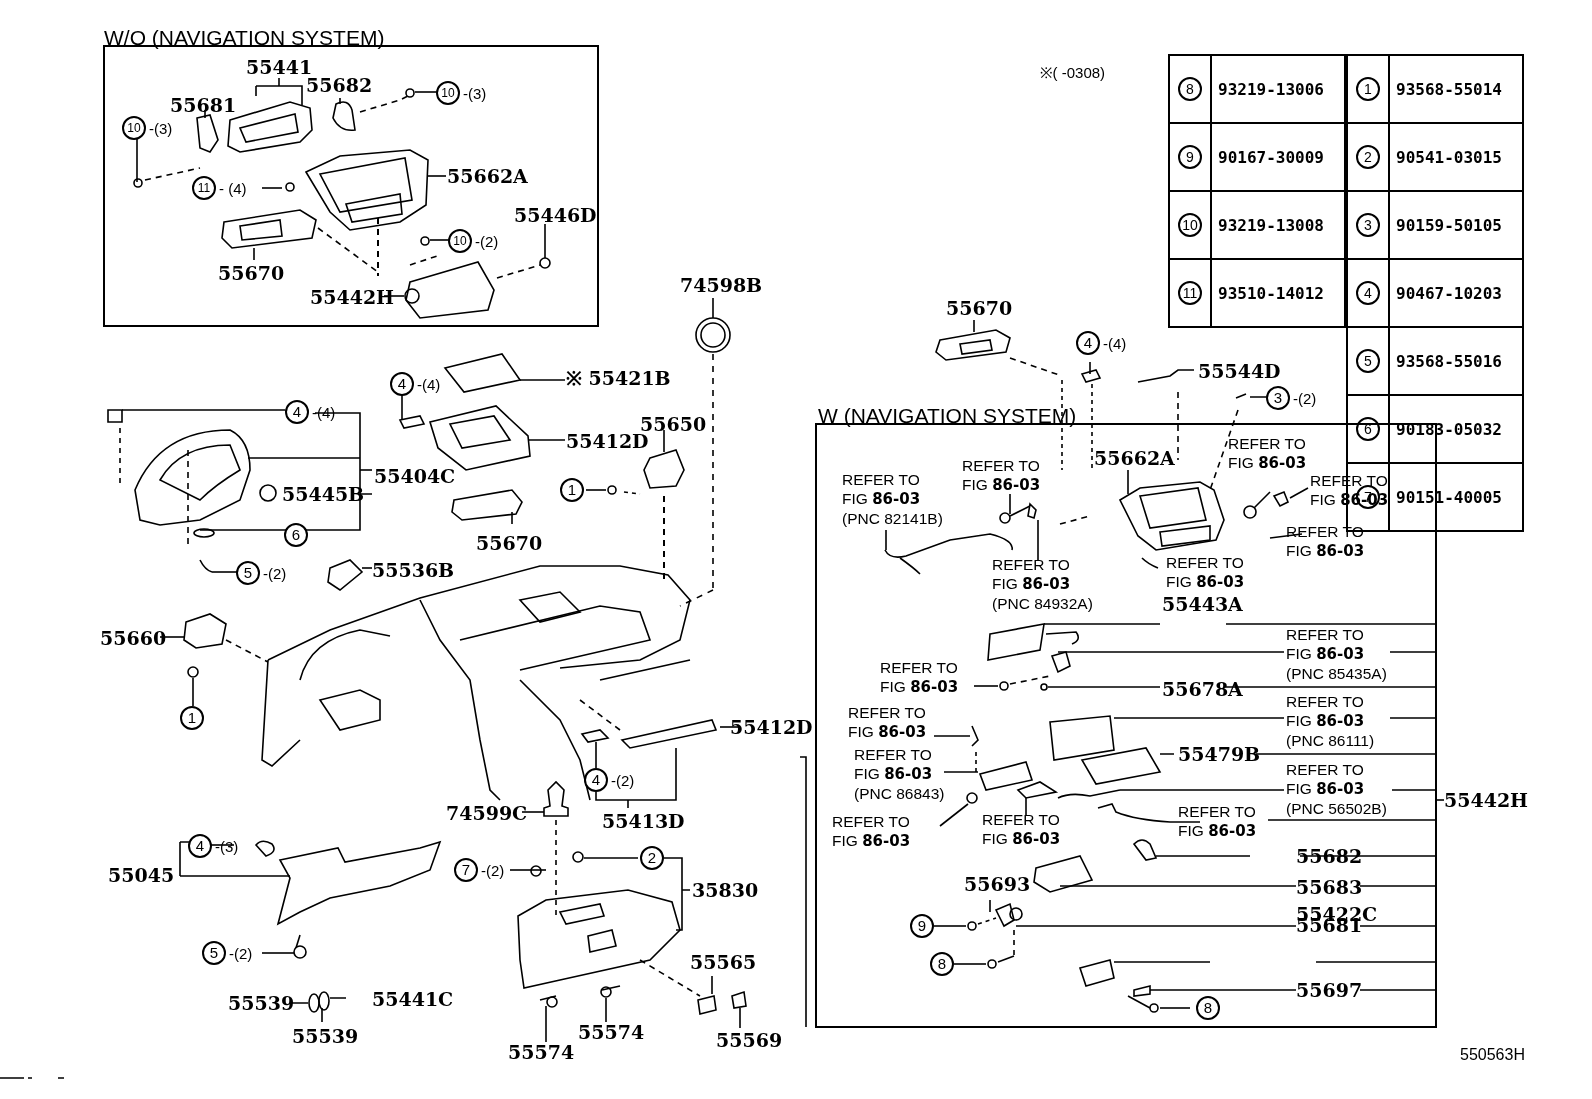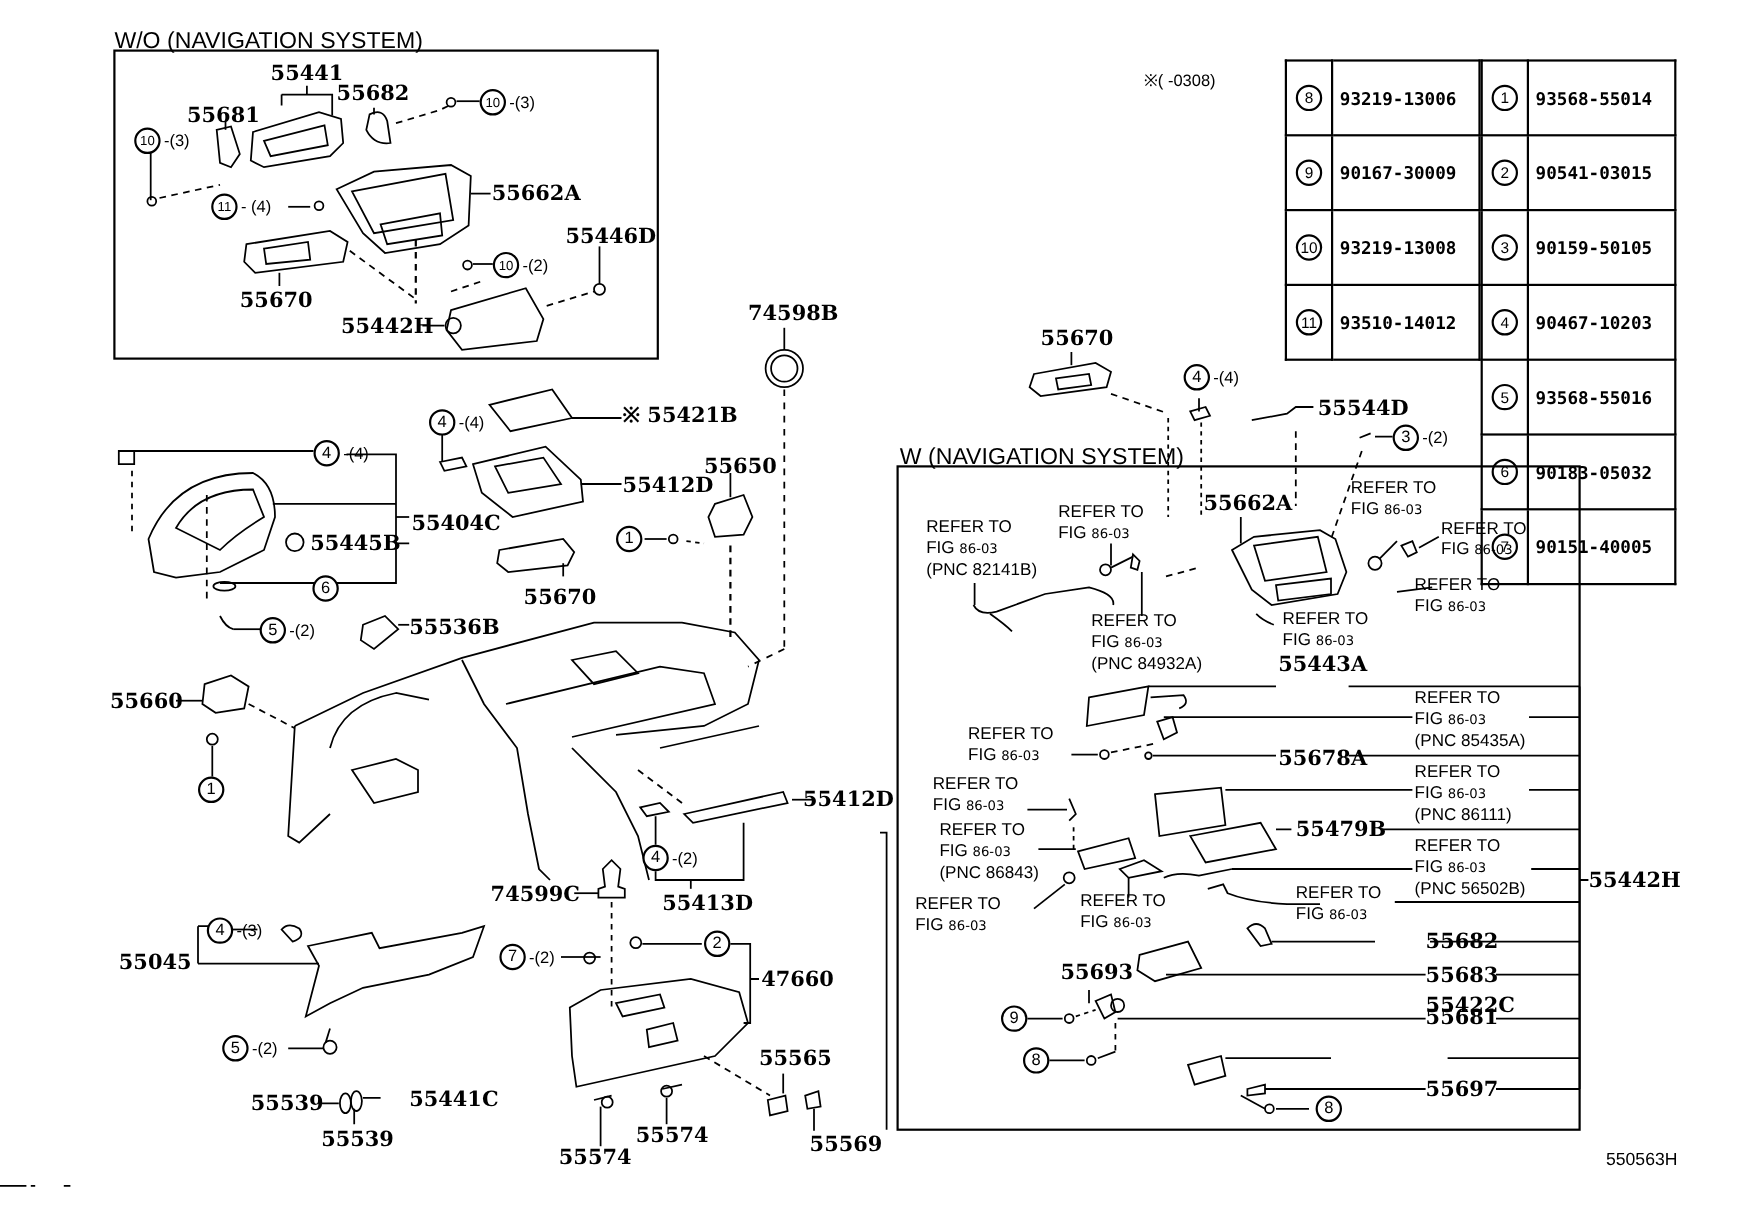--- a/index.html
+++ b/index.html
@@ -1,20 +1,20 @@
 <!DOCTYPE html>
 <html><head>
 <meta charset="utf-8">
 <style>
   html,body{margin:0;padding:0;background:#fff;}
   body{width:1592px;height:1099px;position:relative;overflow:hidden;font-family:"DejaVu Sans",sans-serif;color:#000;}
   .lbl{position:absolute;font-family:"DejaVu Serif","Liberation Serif",serif;font-weight:bold;font-size:19px;letter-spacing:0px;white-space:nowrap;line-height:1;}
   .sec-title{position:absolute;font-family:"Liberation Sans",sans-serif;font-size:21px;white-space:nowrap;line-height:1;}
   .ref{position:absolute;font-family:"Liberation Sans",sans-serif;font-size:15.5px;line-height:19px;white-space:nowrap;}
-  .ref .b{font-family:"DejaVu Sans",sans-serif;font-weight:normal;font-size:12px;}
+  .ref .b{font-family:"DejaVu Sans",sans-serif;font-weight:bold;font-size:15px;}
   .circ{position:absolute;width:24px;height:24px;border:2px solid #000;border-radius:50%;box-sizing:border-box;font-family:"Liberation Sans",sans-serif;font-size:15px;line-height:20px;text-align:center;background:#fff;}
   .qty{position:absolute;font-family:"Liberation Sans",sans-serif;font-size:15px;white-space:nowrap;line-height:1;}
   svg.lines{position:absolute;left:0;top:0;}
   table.parts{position:absolute;border-collapse:collapse;}
   table.parts td{border:2px solid #000;height:34px;padding:0;}
   table.parts td.n{width:40px;text-align:center;}
   table.parts td.p{font-family:"DejaVu Sans Mono","Liberation Mono",monospace;font-weight:bold;font-size:16px;padding:16px 6px;width:120px;}
   .ci{display:inline-block;width:24px;height:24px;border:2px solid #000;border-radius:50%;box-sizing:border-box;font-family:"Liberation Sans",sans-serif;font-size:14px;line-height:20px;text-align:center;}
   .note{position:absolute;font-family:"Liberation Sans",sans-serif;font-size:15px;white-space:nowrap;}
   .figno{position:absolute;font-family:"Liberation Sans",sans-serif;font-size:16px;white-space:nowrap;}
@@ -341,28 +341,28 @@
 <div class="lbl" style="left:640px;top:415px;">55650</div>
 <div class="lbl" style="left:374px;top:467px;">55404C</div>
 <div class="lbl" style="left:282px;top:485px;">55445B</div>
 <div class="lbl" style="left:476px;top:534px;">55670</div>
 <div class="lbl" style="left:372px;top:561px;">55536B</div>
 <div class="lbl" style="left:100px;top:629px;">55660</div>
 <div class="lbl" style="left:730px;top:718px;">55412D</div>
 <div class="lbl" style="left:446px;top:804px;">74599C</div>
 <div class="lbl" style="left:602px;top:812px;">55413D</div>
 <div class="lbl" style="left:108px;top:866px;">55045</div>
-<div class="lbl" style="left:692px;top:881px;">47660</div>
+<div class="lbl" style="left:692px;top:881px;">35830</div>
 <div class="lbl" style="left:690px;top:953px;">55565</div>
 <div class="lbl" style="left:228px;top:994px;">55539</div>
 <div class="lbl" style="left:372px;top:990px;">55441C</div>
 <div class="lbl" style="left:292px;top:1027px;">55539</div>
 <div class="lbl" style="left:578px;top:1023px;">55574</div>
 <div class="lbl" style="left:508px;top:1043px;">55574</div>
-<div class="lbl" style="left:736px;top:1031px;">55569</div>
+<div class="lbl" style="left:716px;top:1031px;">55569</div>
 
 <div class="lbl" style="left:946px;top:299px;">55670</div>
 <div class="lbl" style="left:1198px;top:362px;">55544D</div>
 <div class="lbl" style="left:1094px;top:449px;">55662A</div>
 <div class="lbl" style="left:1162px;top:595px;">55443A</div>
 <div class="lbl" style="left:1162px;top:680px;">55678A</div>
 <div class="lbl" style="left:1178px;top:745px;">55479B</div>
 <div class="lbl" style="left:1444px;top:791px;">55442H</div>
 <div class="lbl" style="left:1296px;top:847px;">55682</div>
 <div class="lbl" style="left:1296px;top:878px;">55683</div>

